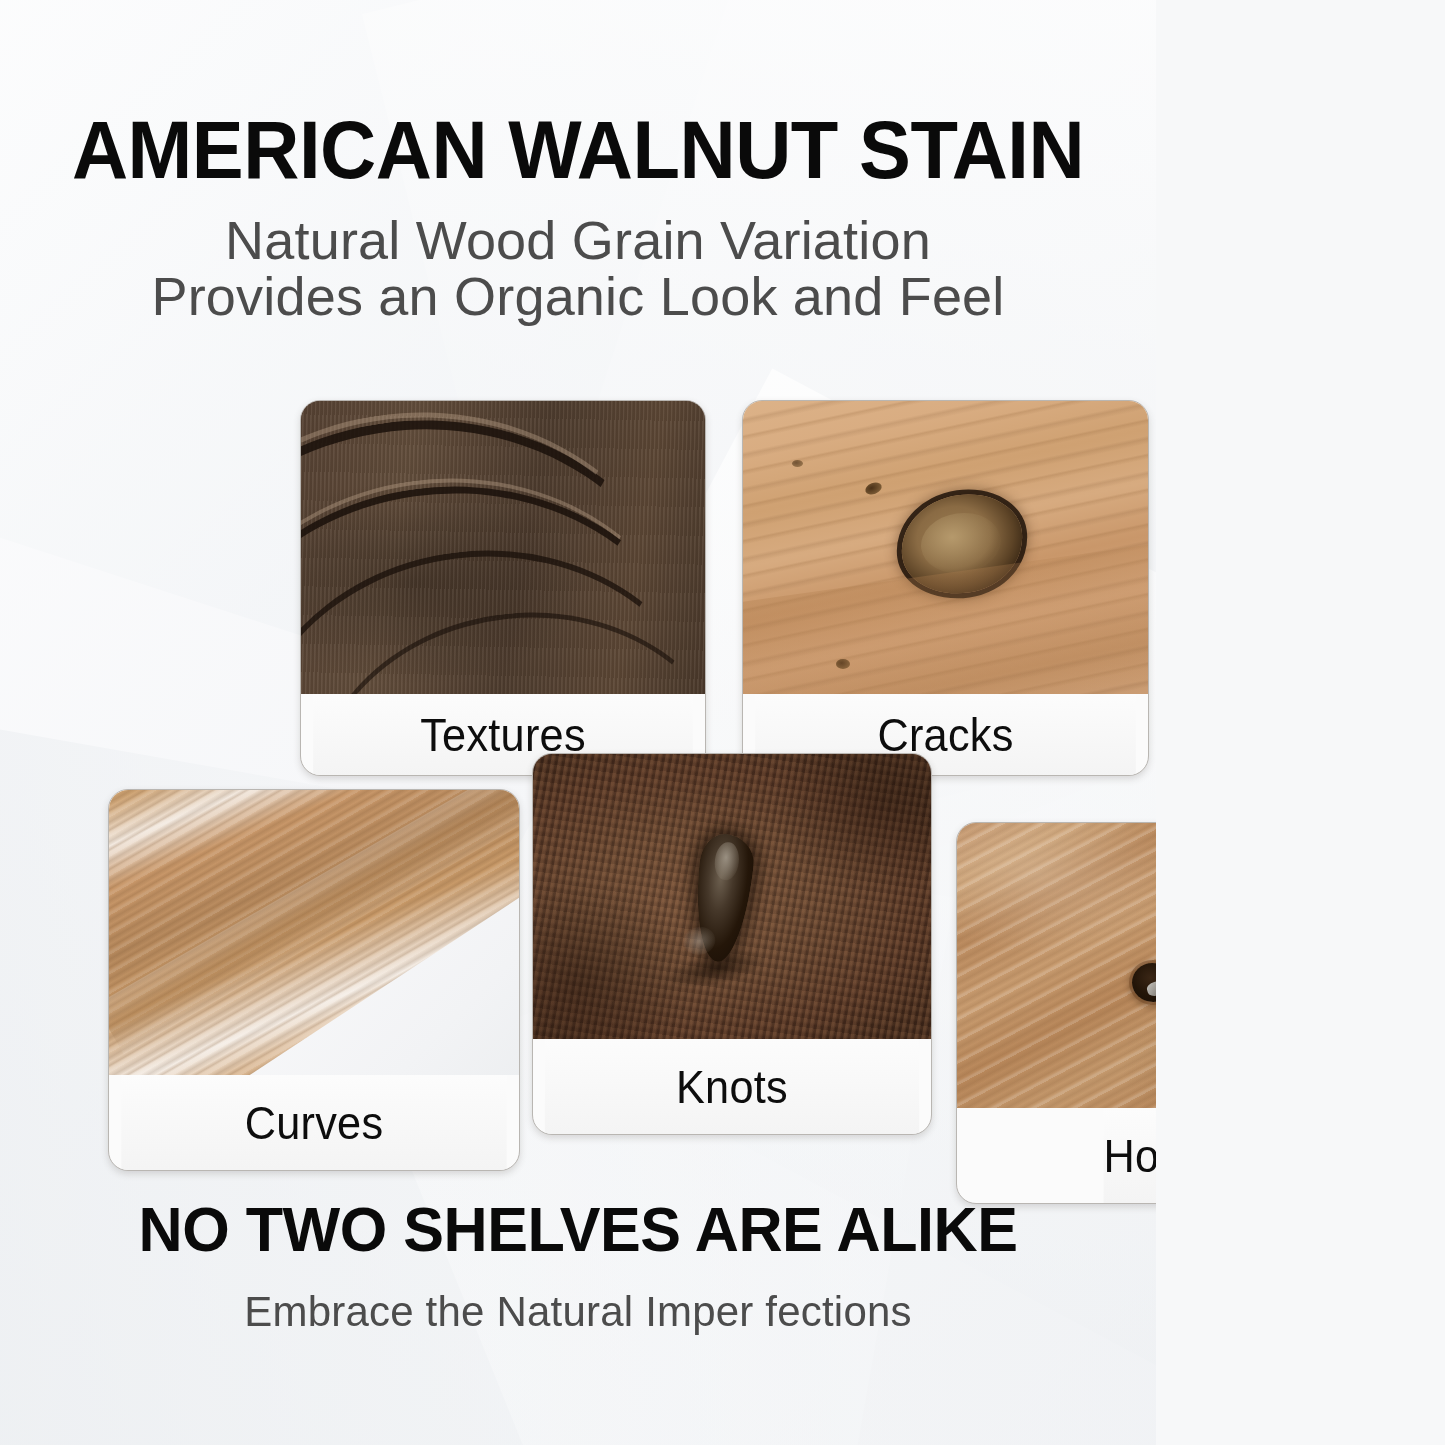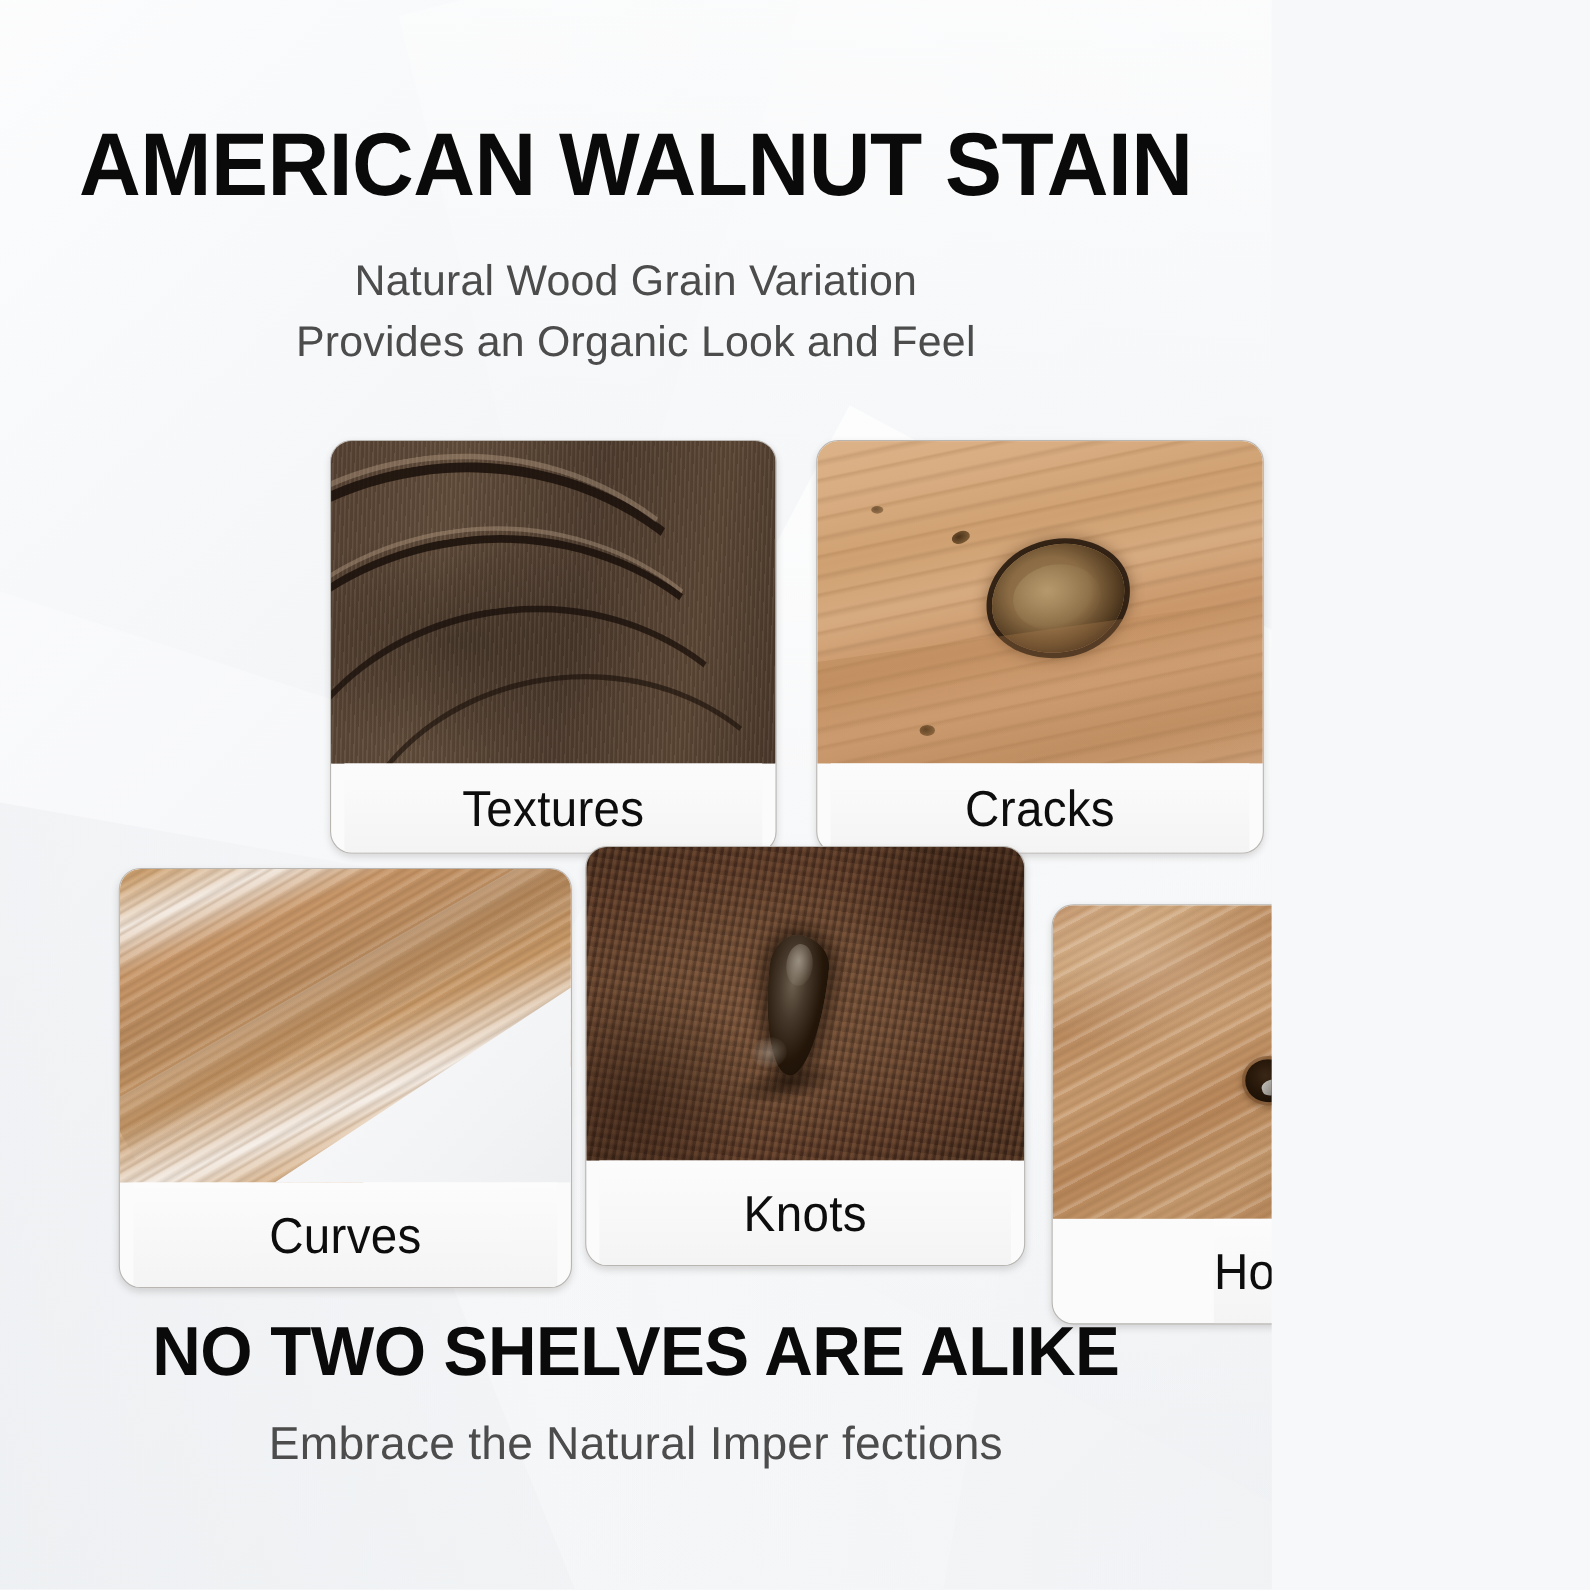--- a/index.html
+++ b/index.html
@@ -84,22 +84,22 @@
   }
   .subtitle {
     position: absolute;
     left: 0; right: 0;
     text-align: center;
     color: #4c4c4c;
     font-weight: 300;
     letter-spacing: 0.2px;
   }
   #sub-top {
-    top: 228px;
-    font-size: 39px;
+    top: 212px;
+    font-size: 54px;
     line-height: 56px;
   }
   #sub-bottom {
     top: 1286px;
     font-size: 42px;
     line-height: 52px;
   }
   .sub-line { display: block; }
 
   
@@ -130,21 +130,21 @@
     font-weight: 400;
     font-stretch: condensed;
     letter-spacing: 0.3px;
     transform: scaleX(0.94);
   }
 
   
   #card-textures { left: 300px;  top: 372px;  width: 404px; height: 374px; }
   #card-cracks   { left: 742px;  top: 372px;  width: 405px; height: 374px; }
   #card-curves   { left: 108px;  top: 761px;  width: 410px; height: 380px; }
-  #card-knots    { left: 532px;  top: 741px;  width: 398px; height: 380px; }
+  #card-knots    { left: 532px;  top: 725px;  width: 398px; height: 380px; }
   #card-holes    { left: 956px;  top: 794px;  width: 406px; height: 380px; align-items: center; }
 
   #card-textures .card-photo { height: 293px; }
   #card-cracks   .card-photo { height: 293px; }
   #card-curves   .card-photo { height: 285px; }
   #card-knots    .card-photo { height: 285px; }
   #card-holes    .card-photo { height: 285px; }
 
   
   .photo-textures {

